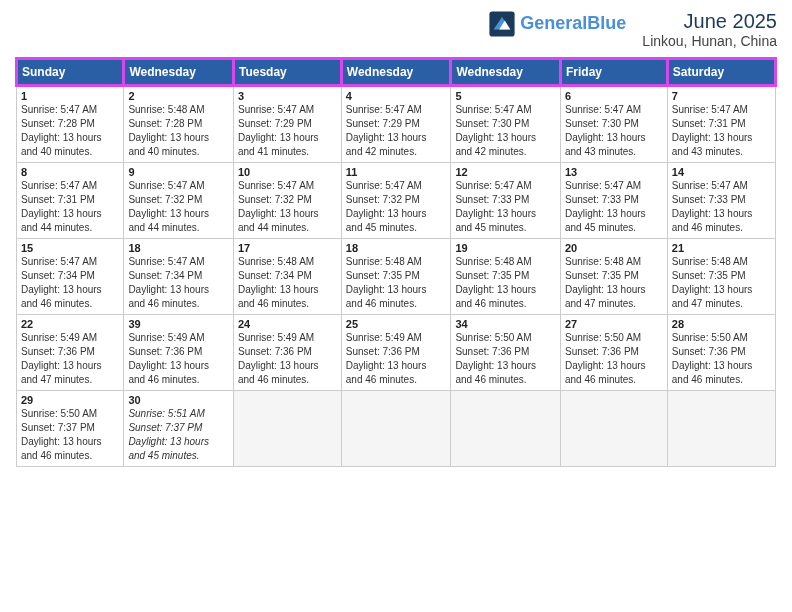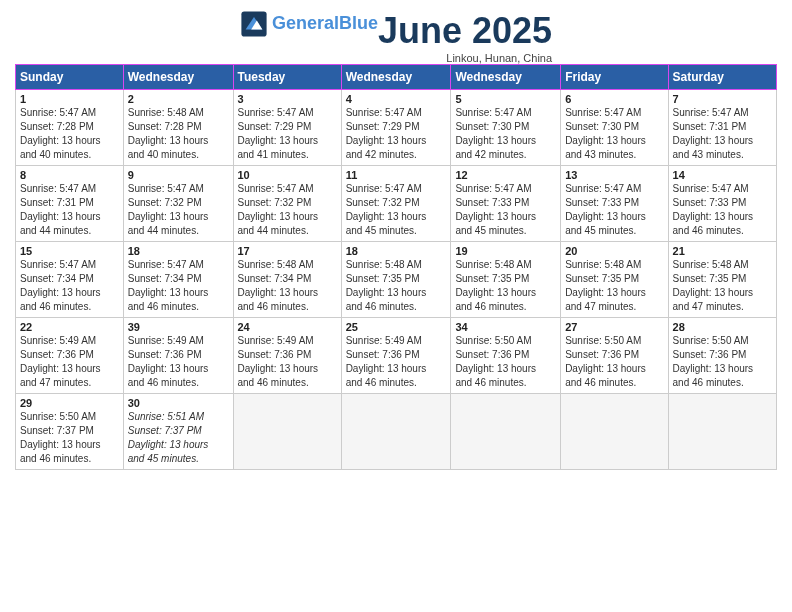--- a/index.html
+++ b/index.html
@@ -11,23 +11,24 @@
       overflow: hidden;
     }
     .page {
       width: 792px;
       height: 612px;
       padding: 10px 15px;
       background: #fff;
     }
     .header {
       display: flex;
-      justify-content: center;
+      justify-content: flex-end;
       align-items: flex-start;
-      margin-bottom: 0;
+      margin-bottom: 8px;
+      gap: 16px;
     }
     .logo {
       display: flex;
       align-items: center;
     }
     .logo-text {
       font-size: 18px;
       font-weight: bold;
       color: #1a3a5c;
       line-height: 1.1;
@@ -37,40 +38,40 @@
     }
     .logo-icon {
       width: 28px;
       height: 28px;
       margin-right: 4px;
     }
     .title-block {
       text-align: right;
     }
     .title-block h1 {
-      font-size: 36px;
+      font-size: 20px;
       color: #1a3a5c;
-      font-weight: bold;
+      font-weight: normal;
     }
     .title-block h2 {
-      font-size: 11px;
+      font-size: 14px;
       color: #444;
       font-weight: normal;
     }
     .calendar {
       width: 100%;
       border-collapse: collapse;
     }
     .calendar th {
       background: #2a5fa5;
       color: #fff;
       font-size: 12px;
       padding: 5px 4px;
       text-align: left;
-      border: 1px solid #d946ef;
+      border: 3px solid #d946ef;
     }
     .calendar td {
       border: 1px solid #ccc;
       vertical-align: top;
       padding: 3px 4px;
       font-size: 8.5px;
       color: #333;
       width: 113px;
       min-height: 72px;
       background: #fff;

